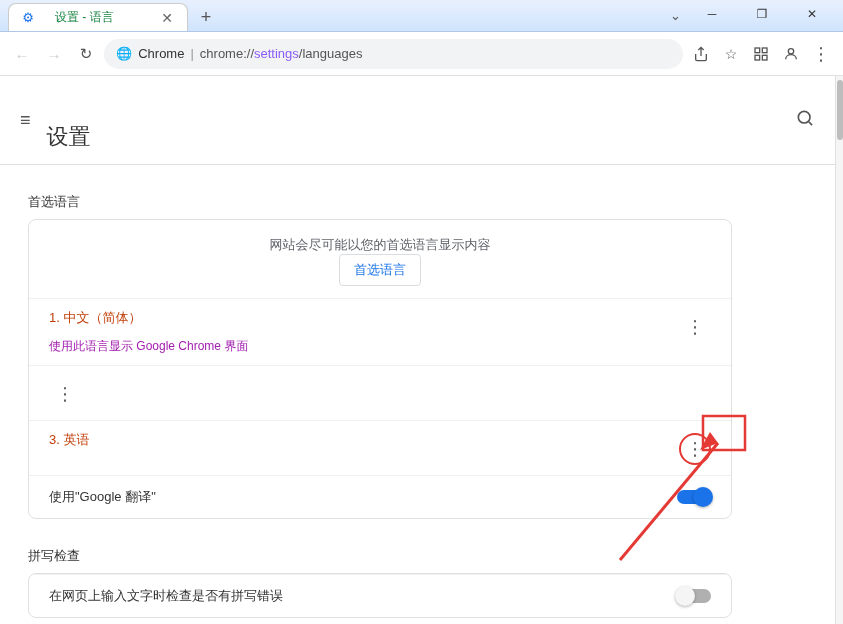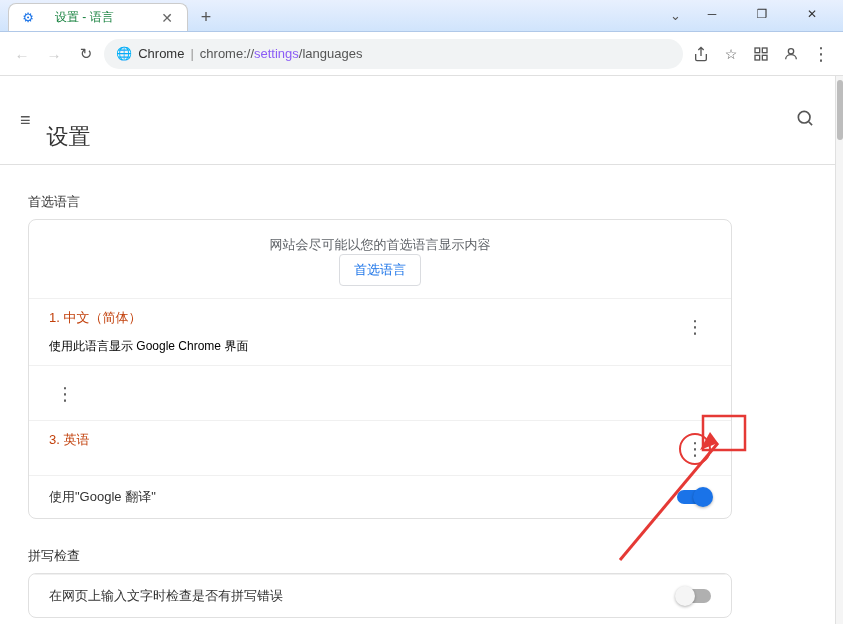--- a/index.html
+++ b/index.html
@@ -186,21 +186,21 @@
     .lang-item {
       padding: 10px 20px;
       display: flex;
       align-items: flex-start;
       border-top: 1px solid #f0f0f0;
       position: relative;
     }
     .lang-item-content { flex: 1; }
     .lang-name { font-size: 13px; color: #c2410c; margin-bottom: 2px; }
     .lang-tag-translate { font-size: 12px; color: #5f6368; }
-    .lang-tag-ui { font-size: 12px; color: #000000; margin-top: 11px; }
+    .lang-tag-ui { font-size: 12px; color: #a21caf; margin-top: 11px; }
     .lang-more-btn {
       width: 32px; height: 32px;
       border-radius: 50%;
       border: none; background: none;
       display: flex; align-items: center; justify-content: center;
       cursor: pointer; color: #555; font-size: 18px;
       margin-top: 2px;
       position: relative;
     }
     .lang-more-btn.highlighted {

